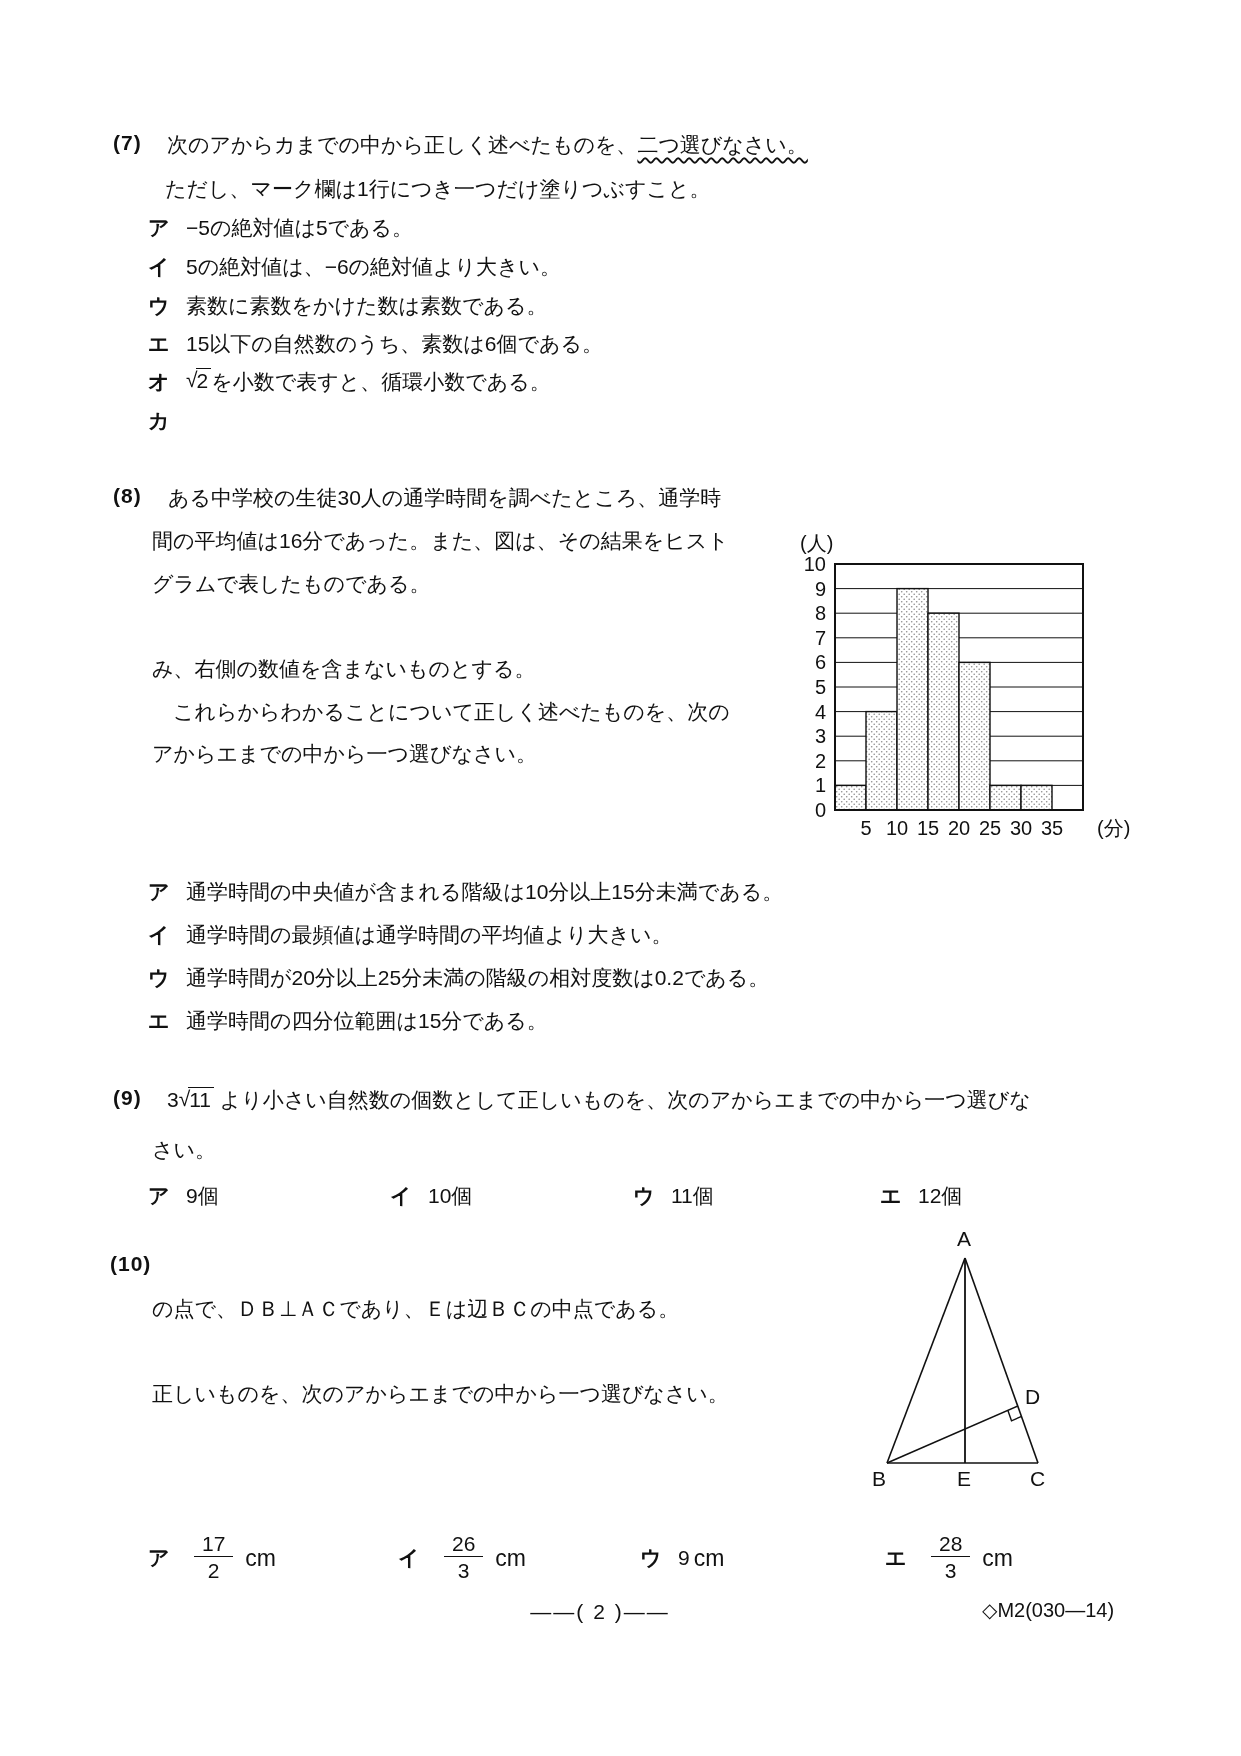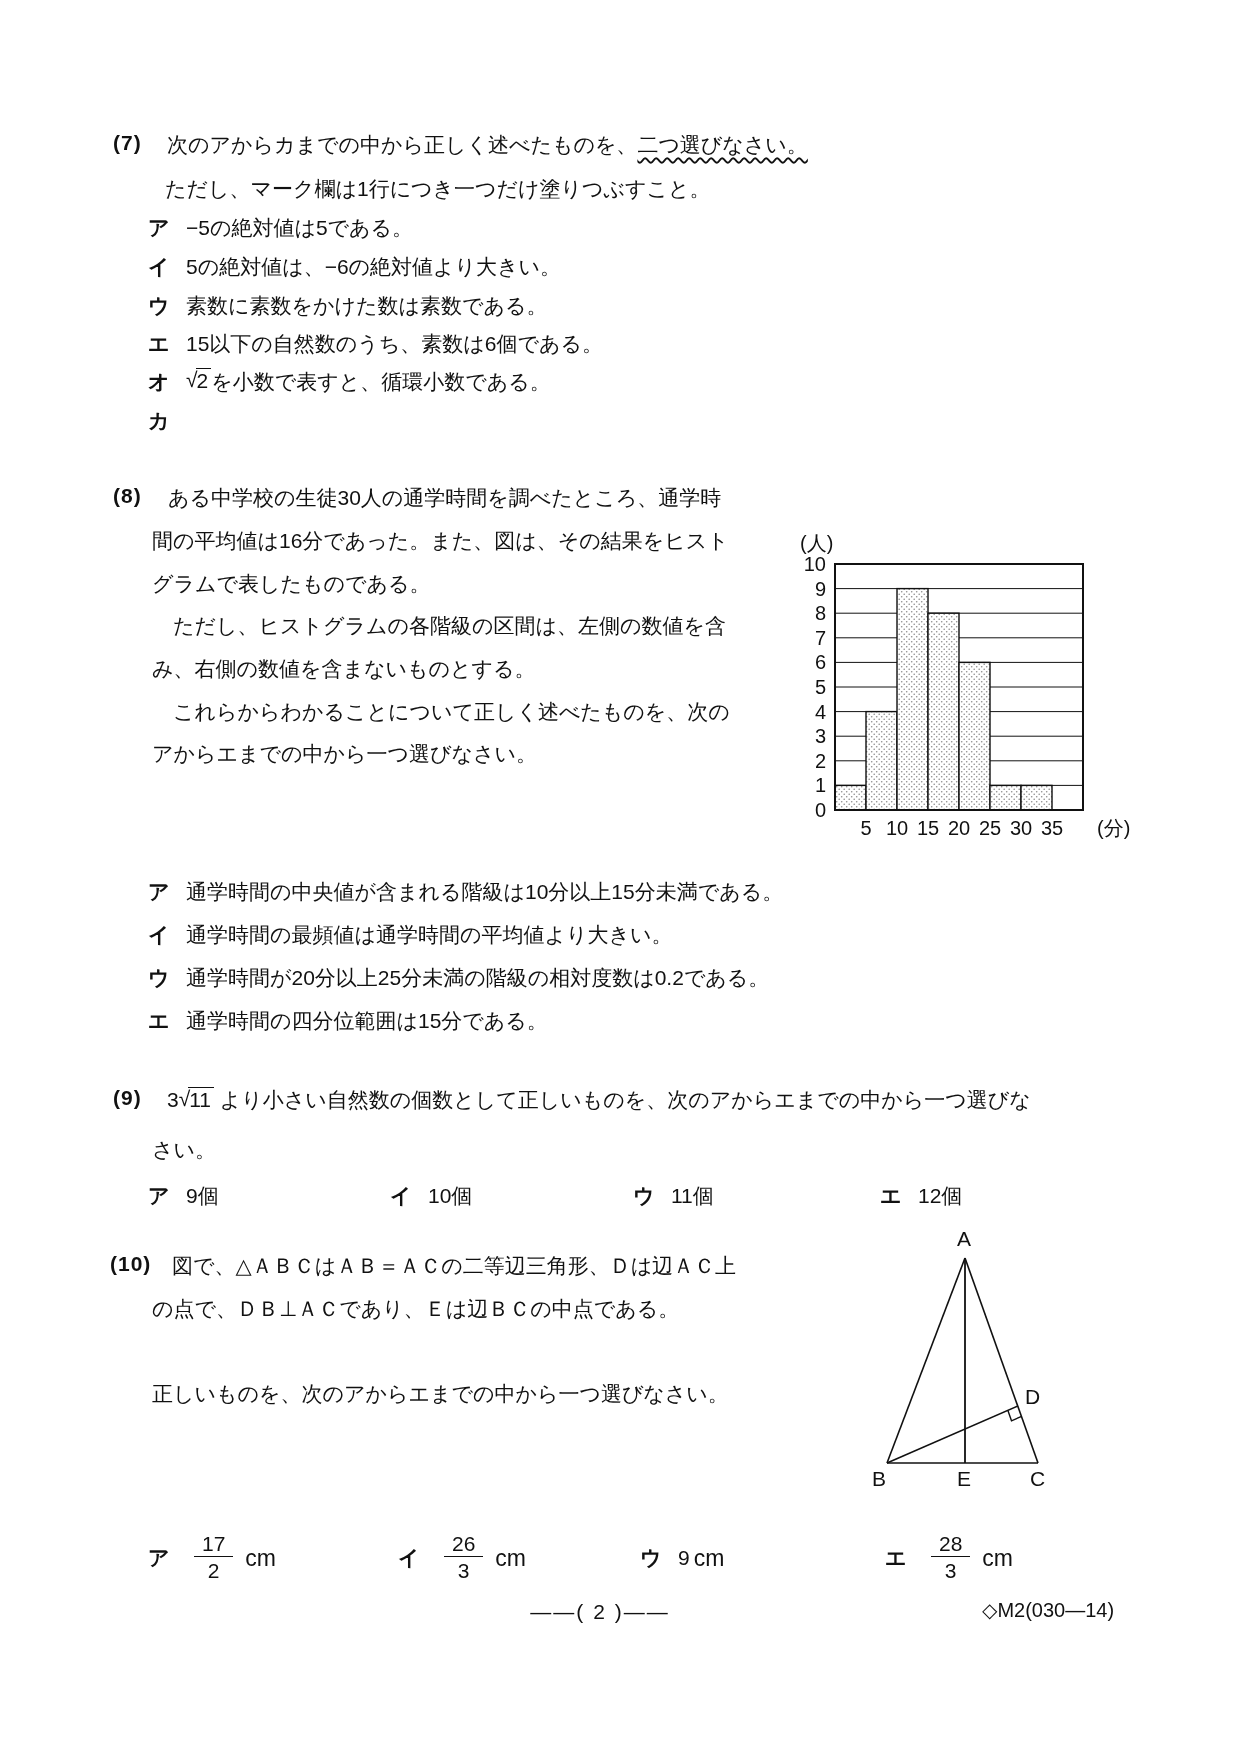--- a/index.html
+++ b/index.html
@@ -57,21 +57,20 @@
     <span> を小数で表すと、循環小数である。</span>
   </div>
   <div class="abs opt" style="top:407px;left:148px;">
     <span class="olabel">カ</span>
   </div>
 
   <div class="abs qnum" style="top:484px;left:113px;">(8)</div>
   <div class="abs" style="top:484px;left:168px;">ある中学校の生徒30人の通学時間を調べたところ、通学時</div>
   <div class="abs" style="top:527px;left:152px;">間の平均値は16分であった。また、図は、その結果をヒスト</div>
   <div class="abs" style="top:570px;left:152px;">グラムで表したものである。</div>
-  <div class="abs" style="top:612px;left:173px;">ただし、ヒストグラムの各階級の区間は、左側の数値を含</div>
   <div class="abs" style="top:655px;left:152px;">み、右側の数値を含まないものとする。</div>
   <div class="abs" style="top:698px;left:173px;">これらからわかることについて正しく述べたものを、次の</div>
   <div class="abs" style="top:740px;left:152px;">アからエまでの中から一つ選びなさい。</div>
 
   <div class="abs" style="top:508px;left:788px;">
     <svg id="histogram-svg" width="345" height="332" viewBox="0 0 345 332">
         <defs>
           <pattern id="dotp" width="5" height="5" patternUnits="userSpaceOnUse">
             <rect x="0" y="0" width="5" height="5" fill="#ffffff"></rect>
             <circle cx="1.2" cy="1.2" r="0.8" fill="#8a8a8a"></circle>
@@ -152,21 +151,20 @@
   <div class="abs opt" style="top:1182px;left:633px;">
     <span class="olabel">ウ</span>
     <span>11個</span>
   </div>
   <div class="abs opt" style="top:1182px;left:880px;">
     <span class="olabel">エ</span>
     <span>12個</span>
   </div>
 
   <div class="abs qnum" style="top:1252px;left:110px;">(10)</div>
-  <div class="abs" style="top:1252px;left:172px;">図で、△ＡＢＣはＡＢ＝ＡＣの二等辺三角形、Ｄは辺ＡＣ上</div>
   <div class="abs" style="top:1295px;left:152px;">の点で、ＤＢ⊥ＡＣであり、Ｅは辺ＢＣの中点である。</div>
   <div class="abs" style="top:1380px;left:152px;">正しいものを、次のアからエまでの中から一つ選びなさい。</div>
 
   <div class="abs" style="top:1220px;left:860px;">
     <svg width="230" height="275" viewBox="0 0 230 275">
       <line x1="105" y1="38" x2="27" y2="243" stroke="#111" stroke-width="1.6"></line>
       <line x1="105" y1="38" x2="178" y2="243" stroke="#111" stroke-width="1.6"></line>
       <line x1="27" y1="243" x2="178" y2="243" stroke="#111" stroke-width="1.6"></line>
       <line x1="105" y1="38" x2="105" y2="243" stroke="#111" stroke-width="1.8"></line>
       <line x1="27" y1="243" x2="158" y2="186" stroke="#111" stroke-width="1.6"></line>

